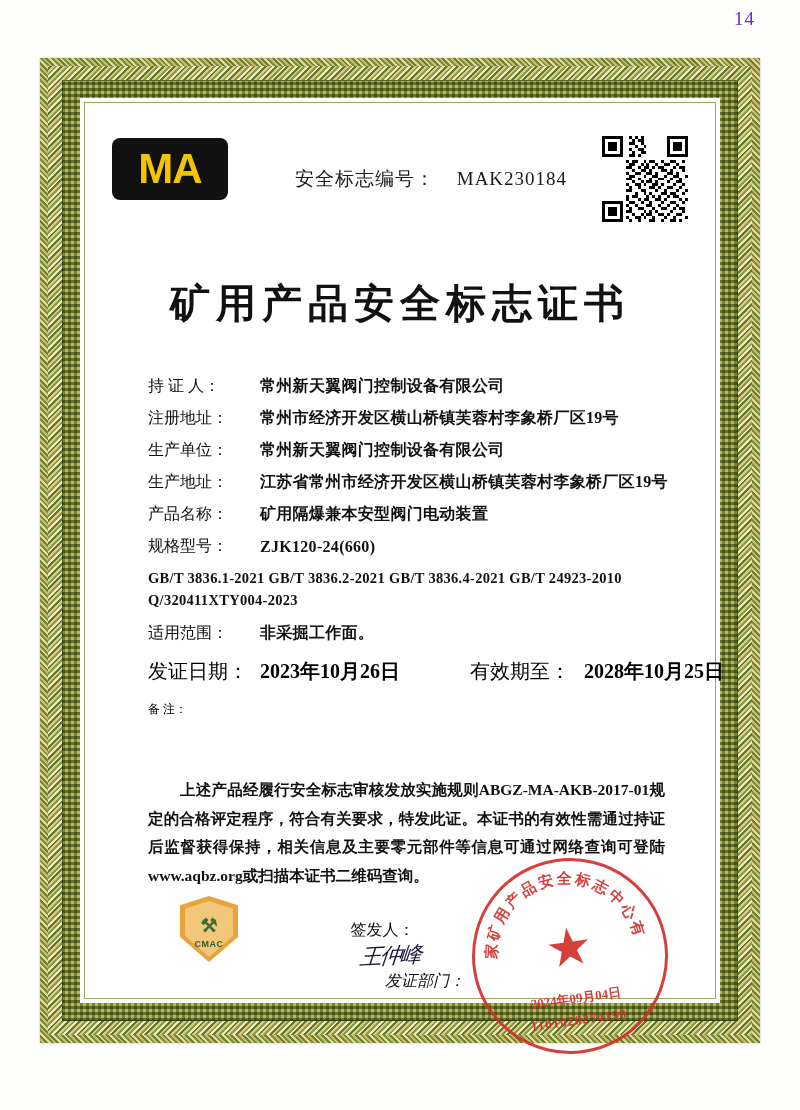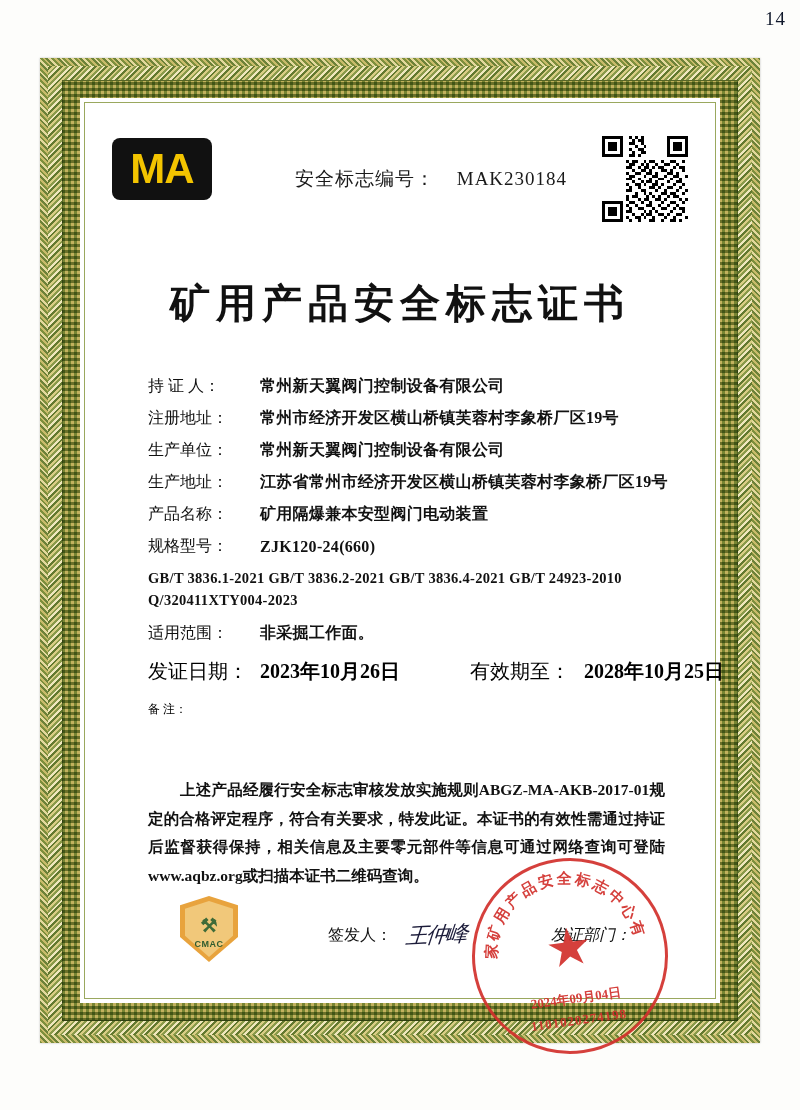--- a/index.html
+++ b/index.html
@@ -19,24 +19,24 @@
   .page {
     position: absolute;
     inset: 0;
     background: #fdfdfb;
   }
 
   
   .page-number {
     position: absolute;
     top: 8px;
-    right: 14px;
+    right: 45px;
     font-family: "Liberation Serif", serif;
     font-size: 19px;
-    color: #0f172a;
+    color: #6d28d9;
     letter-spacing: 1px;
   }
 
   
   .cert {
     position: absolute;
     left: 40px;
     top: 58px;
     width: 720px;
     height: 985px;
@@ -95,21 +95,21 @@
     position: absolute;
     left: 44px; top: 44px; right: 44px; bottom: 44px;
     border: 1px solid #9aa85e;
   }
 
   
   .ma-logo {
     position: absolute;
     left: 72px;
     top: 80px;
-    width: 100px;
+    width: 116px;
     height: 62px;
     background: #111;
     border-radius: 8px;
     display: flex;
     align-items: center;
     justify-content: center;
   }
   .ma-logo .ma-text {
     font-family: "Liberation Sans", sans-serif;
     font-weight: bold;
@@ -271,26 +271,27 @@
     font-weight: bold;
     font-family: "Liberation Sans", sans-serif;
     margin-top: 4px;
     letter-spacing: 0.5px;
     text-align: right;
   }
 
   
   .sig-line {
     position: absolute;
-    left: 288px;
+    left: 260px;
     top: 862px;
     font-size: 16px;
     color: #111;
     display: flex;
     align-items: center;
+    flex-direction: column;
   }
   .sig-label { white-space: nowrap; }
   .sig-hand {
     margin-left: 14px;
     font-family: "Liberation Serif", serif;
     font-style: italic;
     font-size: 22px;
     color: #1c1c3a;
     transform: skewX(-8deg) rotate(-3deg);
     letter-spacing: -2px;

